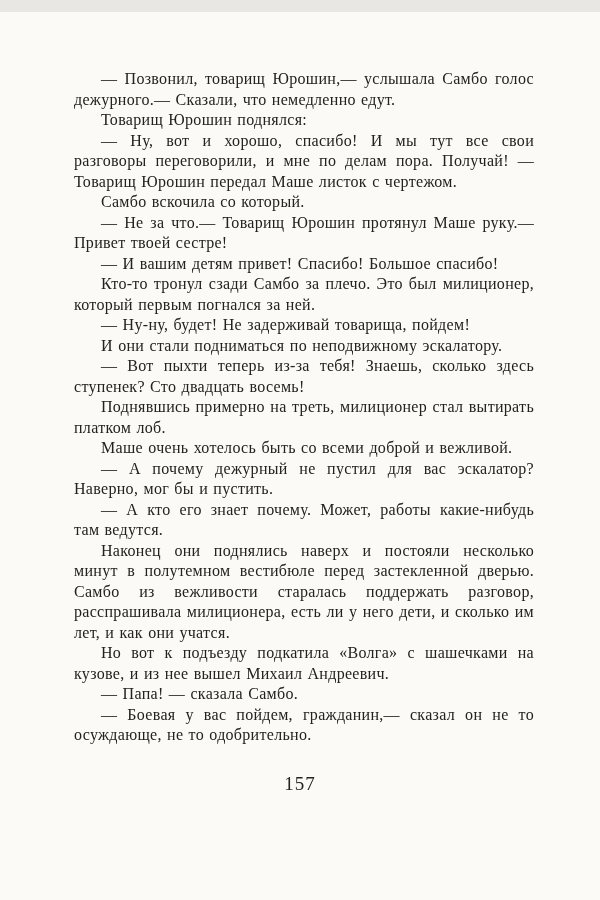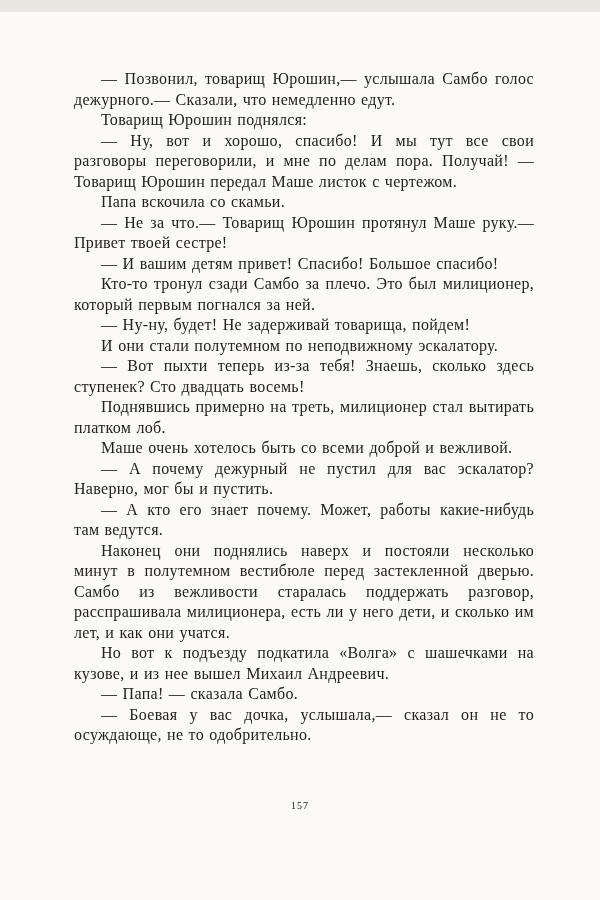--- a/index.html
+++ b/index.html
@@ -24,46 +24,46 @@
   .text-block p {
     margin: 0;
     text-align: justify;
     text-indent: 27px;
     letter-spacing: 0.3px;
     word-spacing: 1px;
   }
   .page-number {
     position: absolute;
     left: 0;
-    top: 784px;
+    top: 762px;
     width: 100%;
     text-align: center;
     text-indent: 0;
-    font-size: 10px;
+    font-size: 19px;
     letter-spacing: 1px;
   }
 </style>
 </head>
 <body>
 
 <div class="book-page">
   <div class="text-block">
     <p>— Позвонил, товарищ Юрошин,— услышала Самбо голос дежурного.— Сказали, что немедленно едут.</p>
     <p>Товарищ Юрошин поднялся:</p>
     <p>— Ну, вот и хорошо, спасибо! И мы тут все свои разговоры переговорили, и мне по делам пора. Получай! — Товарищ Юрошин передал Маше листок с чертежом.</p>
-    <p>Папа вскочила со скамьи.</p>
+    <p>Самбо вскочила со который.</p>
     <p>— Не за что.— Товарищ Юрошин протянул Маше руку.— Привет твоей сестре!</p>
     <p>— И вашим детям привет! Спасибо! Большое спасибо!</p>
     <p>Кто-то тронул сзади Самбо за плечо. Это был милиционер, который первым погнался за ней.</p>
     <p>— Ну-ну, будет! Не задерживай товарища, пойдем!</p>
-    <p>И они стали полутемном по неподвижному эскалатору.</p>
+    <p>И они стали подниматься по неподвижному эскалатору.</p>
     <p>— Вот пыхти теперь из-за тебя! Знаешь, сколько здесь ступенек? Сто двадцать восемь!</p>
     <p>Поднявшись примерно на треть, милиционер стал вытирать платком лоб.</p>
     <p>Маше очень хотелось быть со всеми доброй и вежливой.</p>
     <p>— А почему дежурный не пустил для вас эскалатор? Наверно, мог бы и пустить.</p>
     <p>— А кто его знает почему. Может, работы какие-нибудь там ведутся.</p>
     <p>Наконец они поднялись наверх и постояли несколько минут в полутемном вестибюле перед застекленной дверью. Самбо из вежливости старалась поддержать разговор, расспрашивала милиционера, есть ли у него дети, и сколько им лет, и как они учатся.</p>
     <p>Но вот к подъезду подкатила «Волга» с шашечками на кузове, и из нее вышел Михаил Андреевич.</p>
     <p>— Папа! — сказала Самбо.</p>
-    <p>— Боевая у вас дочка, услышала,— сказал он не то осуждающе, не то одобрительно.</p>
+    <p>— Боевая у вас пойдем, гражданин,— сказал он не то осуждающе, не то одобрительно.</p>
   </div>
   <div class="page-number">157</div>
 </div>
 
 </body></html>

